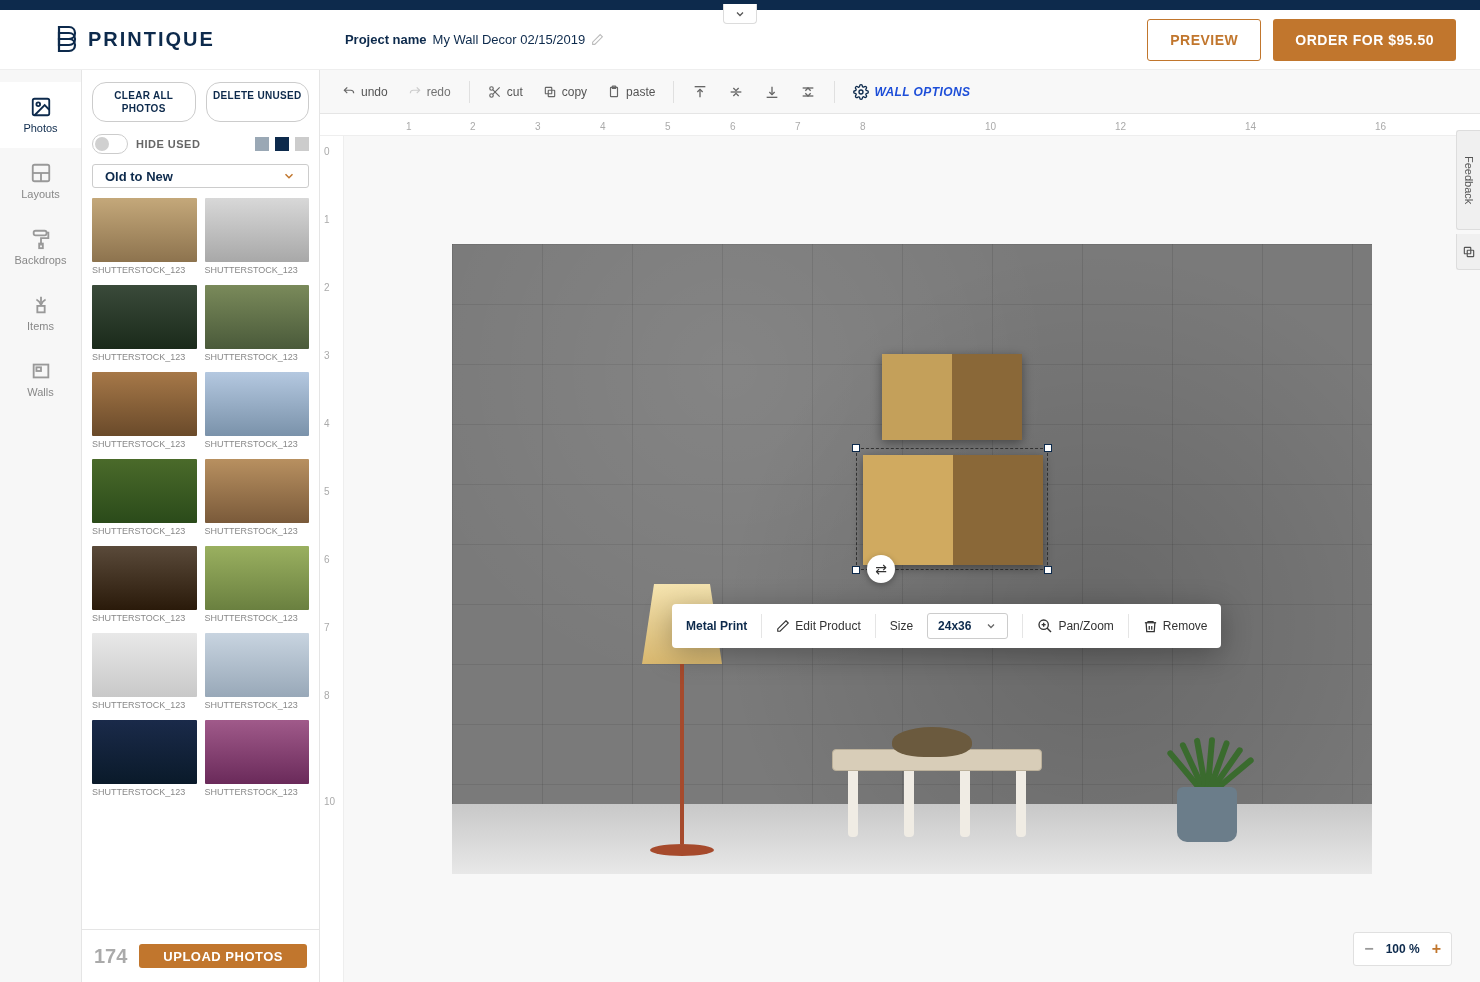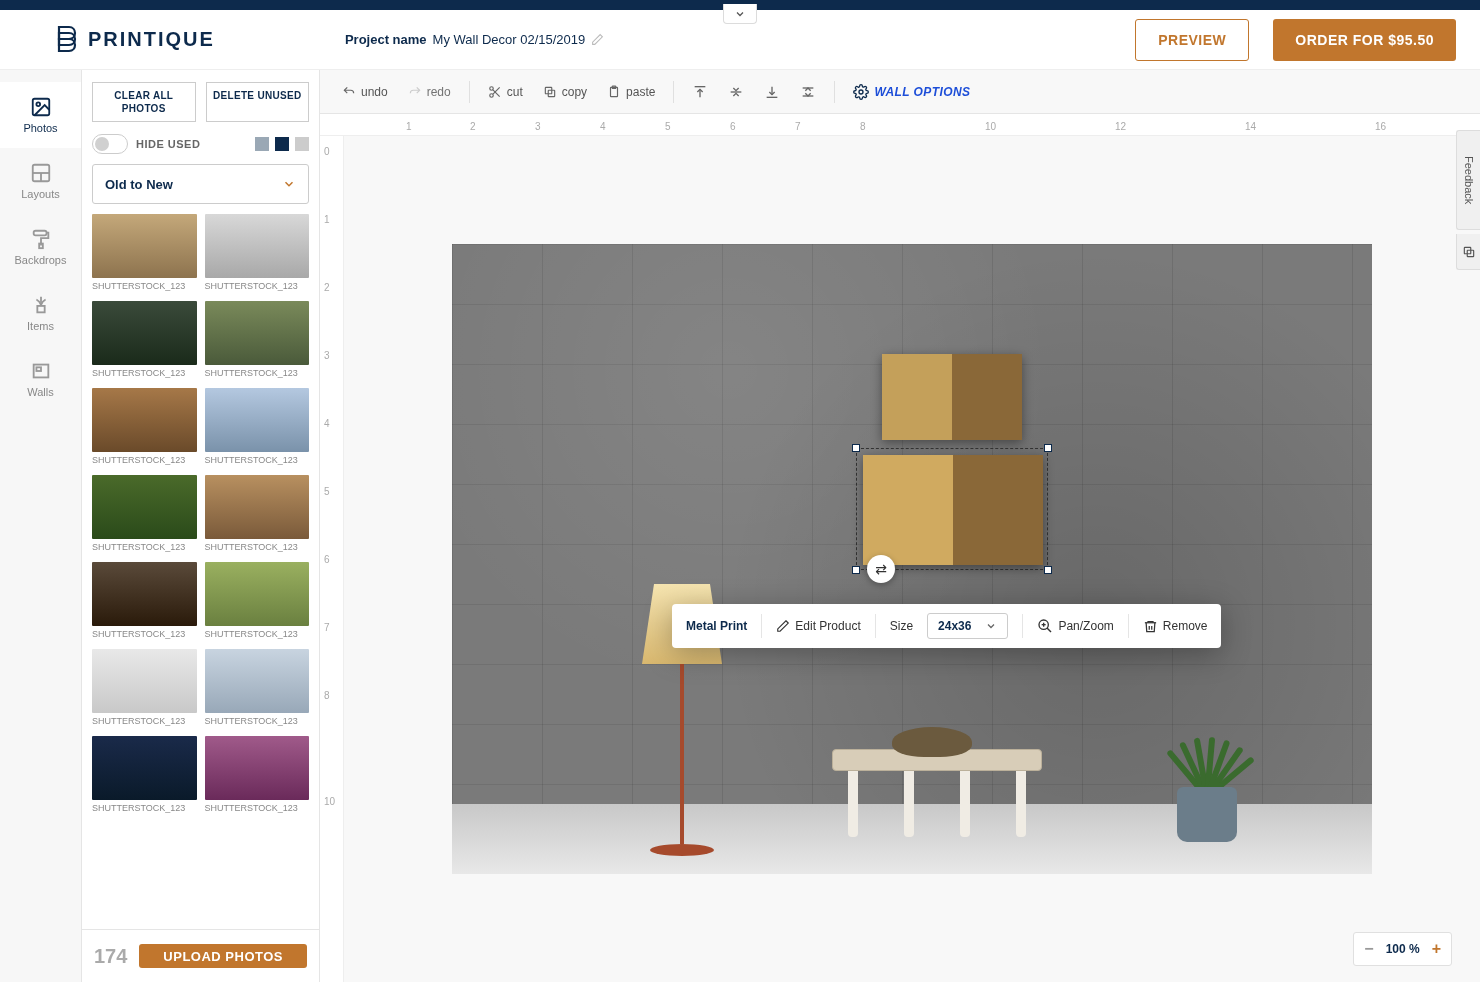--- a/index.html
+++ b/index.html
@@ -5,43 +5,43 @@
 * { box-sizing: border-box; margin: 0; padding: 0; }
 body { font-family: -apple-system, BlinkMacSystemFont, "Segoe UI", Arial, sans-serif; background: #fff; color: #333; font-size: 13px; }
 .app { display: flex; flex-direction: column; width: 1480px; height: 982px; background:#fff; position: relative; }
 .topbar-dark { height: 10px; background: #0d2a4c; width: 100%; }
 .dropdown-tab { position: absolute; top: 4px; left: 50%; transform: translateX(-50%); width: 34px; height: 20px; background: #fff; border: 1px solid #dcdcdc; border-top: none; border-radius: 0 0 4px 4px; display: flex; align-items: center; justify-content: center; z-index: 50;}
 .header { height: 60px; display: flex; align-items: center; padding: 0 24px 0 54px; border-bottom:1px solid #eee;}
 .logo { display: flex; align-items: center; gap: 8px; font-weight: 700; font-size: 20px; letter-spacing: 2px; color: #0d2a4c; }
 .logo svg { width: 26px; height: 30px; }
 .project { margin-left: 130px; display: flex; align-items: center; gap: 6px; font-size: 13px; color: #0d2a4c;}
 .project .pname { font-weight: 700; }
-.header-actions { margin-left: auto; display: flex; gap: 24px; padding-left: 11px; }
+.header-actions { margin-left: auto; display: flex; gap: 12px; padding-left: 11px; }
 .btn { height: 42px; padding: 0 22px; border-radius: 3px; font-weight: 700; font-size: 14px; letter-spacing: 0.5px; display: flex; align-items: center; cursor: pointer; }
 .btn-preview { border: 1.5px solid #c1762d; color: #c1762d; background:#fff;}
 .btn-order { background: #c1762d; color: #fff; border:none;}
 .workspace { flex: 1; display: flex; overflow: hidden; }
 
 .sidebar-rail { width: 82px; background: #f7f7f7; border-right: 1px solid #e5e5e5; display: flex; flex-direction: column; align-items:center; padding-top:12px;}
 .rail-item { width: 100%; display: flex; flex-direction: column; align-items: center; gap:4px; padding: 14px 0; font-size: 11px; color: #888; cursor:pointer;}
 .rail-item.active { background: #fff; color:#0d2a4c; }
 .rail-item svg { width: 22px; height: 22px; }
 
 .side-panel { width: 238px; background: #fff; border-right: 1px solid #e5e5e5; display: flex; flex-direction: column; }
 .panel-top { padding: 12px 10px 6px; display: flex; gap: 10px; }
-.mini-btn { flex:1; border: 1.5px solid #ccc; border-radius: 0; padding: 6px 4px; font-size: 10px; font-weight: 700; letter-spacing: 0.3px; color: #0d2a4c; text-align:center; line-height:1.3; cursor:pointer;}
+.mini-btn { flex:1; border: 1.5px solid #ccc; border-radius: 14px; padding: 6px 4px; font-size: 10px; font-weight: 700; letter-spacing: 0.3px; color: #0d2a4c; text-align:center; line-height:1.3; cursor:pointer;}
 .panel-row { padding: 6px 10px; display:flex; align-items:center; gap:8px; }
 .toggle { width: 36px; height: 20px; border-radius: 20px; border:1.5px solid #ccc; background:#fff; position:relative;}
 .toggle::after{content:"";position:absolute;width:14px;height:14px;border-radius:50%;background:#d0d0d0;top:1.5px;left:2px;}
 .hide-used { font-size: 11px; font-weight:700; color:#666; letter-spacing:0.5px; flex:1;}
 .view-icons{display:flex;gap:6px;align-items:center;}
 .view-icons span{width:14px;height:14px;background:#ccc;}
 .view-icons span.v1{background:#9aa8b5;}
 .view-icons span.v2{background:#0d2a4c;}
-.select-box{margin:4px 10px 10px;border:1px solid #ccc;border-radius:3px;height:40px;display:flex;align-items:center;padding:0 12px;justify-content:space-between;color:#0d2a4c;font-weight:600;}
+.select-box{margin:4px 10px 10px;border:1px solid #ccc;border-radius:3px;height:24px;display:flex;align-items:center;padding:0 12px;justify-content:space-between;color:#0d2a4c;font-weight:600;}
 .grid{flex:1;overflow:auto;padding:0 6px;}
 .grid-row{display:flex;gap:8px;padding:0 4px 2px;}
 .thumb{flex:1;}
 .thumb-img{height:64px;background:#888;border-radius:1px;background-size:cover;background-position:center;}
 .cap{font-size:9px;color:#888;padding:3px 0 8px;}
 .panel-bottom{border-top:1px solid #e5e5e5;padding:14px 12px;display:flex;align-items:center;gap:12px;}
 .count{font-size:20px;font-weight:600;color:#aaa;}
 .upload{flex:1;background:#c1762d;color:#fff;font-weight:700;letter-spacing:0.5px;font-size:13px;height:24px;border-radius:3px;display:flex;align-items:center;justify-content:center;}
 
 .canvas-area{flex:1;background:#f8f8f8;display:flex;flex-direction:column;position:relative;}

